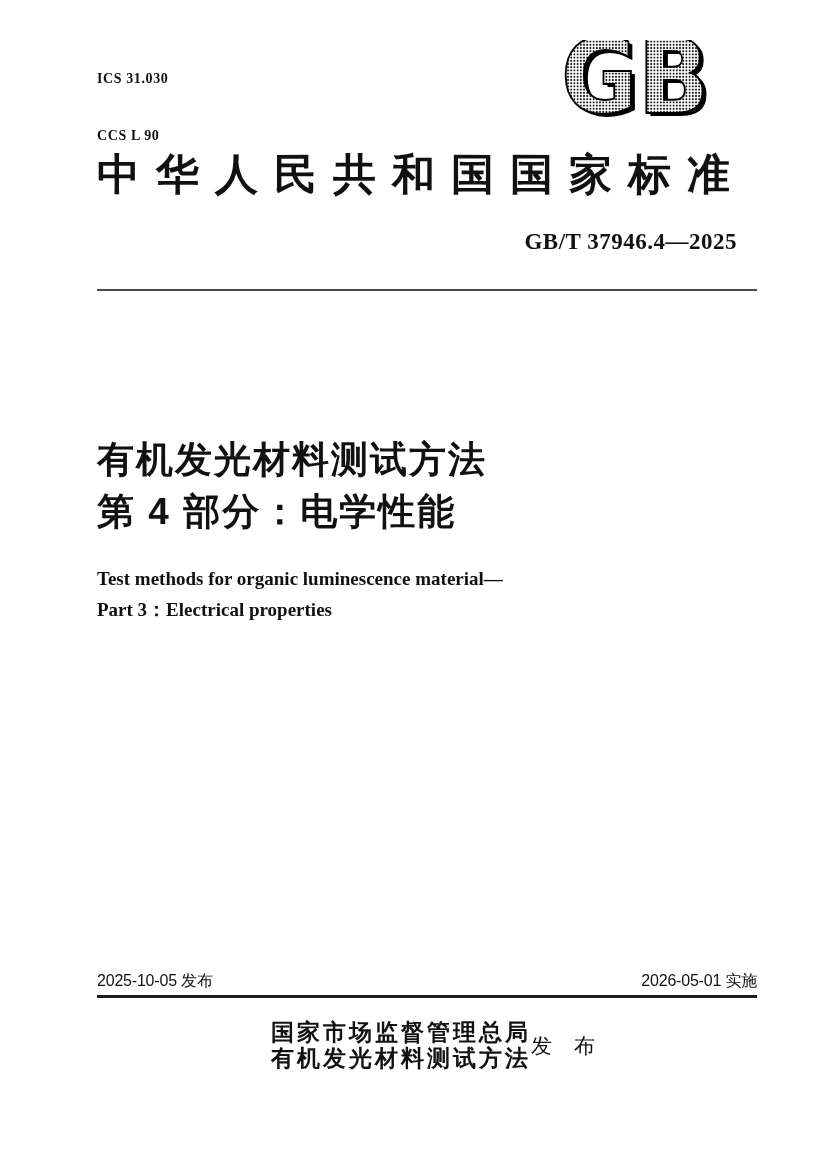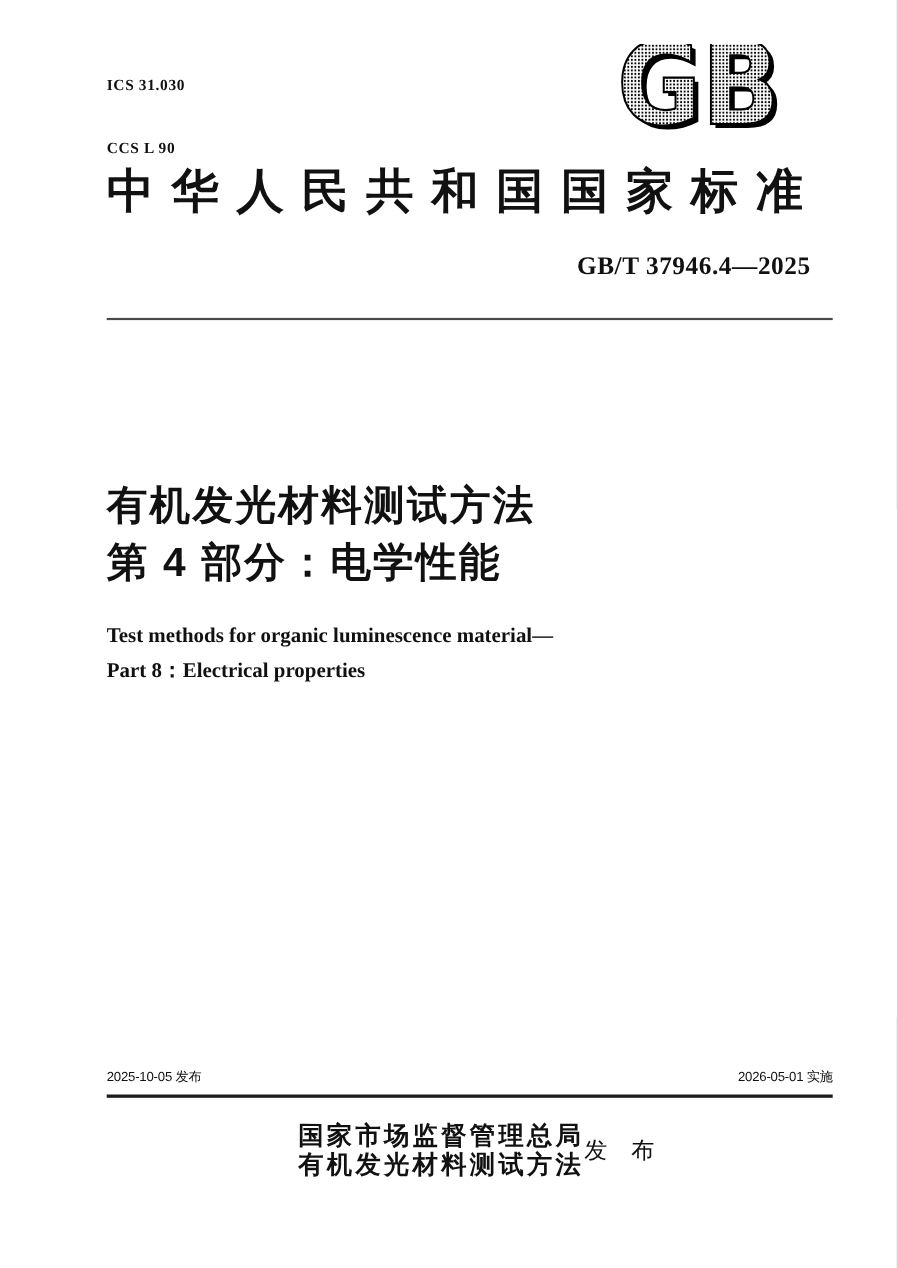--- a/index.html
+++ b/index.html
@@ -57,21 +57,21 @@
     position:absolute;left:97px;top:563px;width:660px;text-align:left;
     font-family:"Liberation Serif", serif;
     font-weight:bold;font-size:19px;line-height:31px;
     white-space:nowrap;
   }
   
   .date-row{
     position:absolute;left:97px;top:971px;width:660px;
     display:flex;justify-content:space-between;align-items:baseline;
     font-family:"Liberation Sans", sans-serif;
-    font-weight:500;font-size:12px;letter-spacing:-0.2px;
+    font-weight:500;font-size:16px;letter-spacing:-0.2px;
     white-space:nowrap;
   }
   .rule-bottom{
     position:absolute;left:97px;top:995px;width:660px;height:3px;
     background:#1b1b1b;
   }
   .issuer-row{
     position:absolute;left:97px;top:1020px;width:660px;
     display:flex;justify-content:center;align-items:center;
     padding-left:20px;box-sizing:border-box;
@@ -112,21 +112,21 @@
 
   <div class="std-number">GB/T 37946.4—2025</div>
 
   <div class="rule-top"></div>
 
   <div class="cn-title-1">有机发光材料测试方法</div>
   <div class="cn-title-2">第 4 部分：电学性能</div>
 
   <div class="en-title">
     <div>Test methods for organic luminescence material—</div>
-    <div>Part 8：Electrical properties</div>
+    <div>Part 3：Electrical properties</div>
   </div>
 
   <div class="date-row">
     <span>2025-10-05 发布</span>
     <span>2026-05-01 实施</span>
   </div>
 
   <div class="rule-bottom"></div>
 
   <div class="issuer-row">

